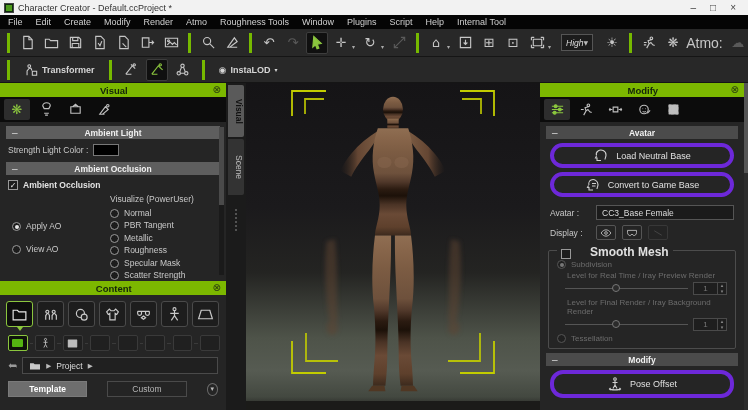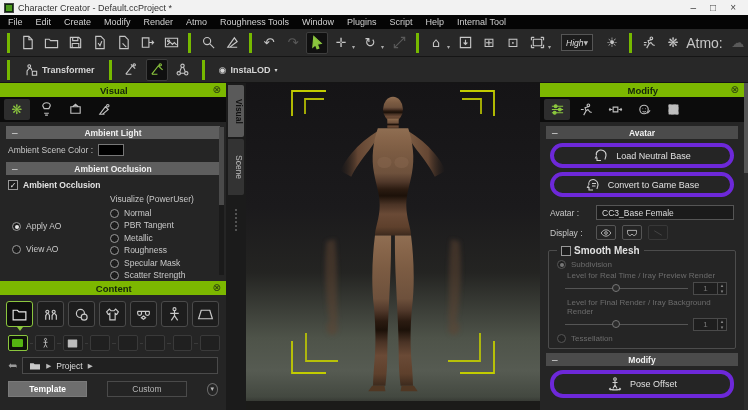--- a/index.html
+++ b/index.html
@@ -137,21 +137,21 @@
   .avfield { flex:1; height:15px; background:#1b1b1b; border:1px solid #555; display:flex; align-items:center;
     padding:0 5px; font-size:8.5px; color:#ddd; }
   .dispbtn { width:20px; height:15px; border:1px solid #555; background:#242424; border-radius:2px;
     display:flex; align-items:center; justify-content:center; }
   .dispbtn svg { width:12px; height:10px; stroke:#c9c9c9; fill:none; stroke-width:1.1; }
   .dispbtn.dim { border-color:#383838; }
   .dispbtn.dim svg { stroke:#4a4a4a; }
   .groupbox { margin:6px 8px 2px 8px; border:1px solid #4c4c4c; border-radius:2px; position:relative;
     padding:8px 6px 4px 6px; }
   .gleg { position:absolute; top:-6px; left:8px; background:#252525; padding:0 4px; display:flex;
-    align-items:flex-end; gap:3px; font-size:10px; color:#e0e0e0; font-weight:bold; }
+    align-items:flex-end; gap:19px; font-size:12px; color:#e0e0e0; font-weight:bold; }
   .dimrow { display:flex; align-items:center; gap:5px; font-size:8px; color:#6c6c6c; padding:1px 2px; }
   .radio.dimr { border-color:#555; background:#202020; }
   .radio.dimr.on::after { background:#777; }
   .sliderrow { display:flex; align-items:center; gap:5px; padding:1px 2px 2px 10px; }
   .track { flex:1; height:1px; background:#555; position:relative; }
   .knob { position:absolute; top:-4px; left:38%; width:8px; height:8px; border:1px solid #777;
     border-radius:50%; background:#2b2b2b; }
   .spin { width:34px; height:13px; border:1px solid #4a4a4a; background:#1e1e1e; display:flex; align-items:center; }
   .spin .sv { flex:1; text-align:center; font-size:8px; color:#777; }
   .spin .sarr { width:9px; display:flex; flex-direction:column; border-left:1px solid #4a4a4a; }
@@ -365,21 +365,21 @@
               <path d="M3 13L9 5l3 3-6 5z M3 13h5"></path>
               <circle cx="11.5" cy="4" r="1.3"></circle>
             </svg>
           </span>
       </div>
       <div class="secbar">
         <span class="sm g">−</span>
         <span class="st">Ambient Light</span>
       </div>
       <div class="row">
-        <span>Ambient Scene Color :</span>
+        <span>Strength Light Color :</span>
         <span class="swatch"></span>
       </div>
       <div class="secbar">
         <span class="sm g">−</span>
         <span class="st">Ambient Occlusion</span>
       </div>
       <div class="row">
         <span class="cb">✓</span>
         <span class="bold">Ambient Occlusion</span>
       </div>

